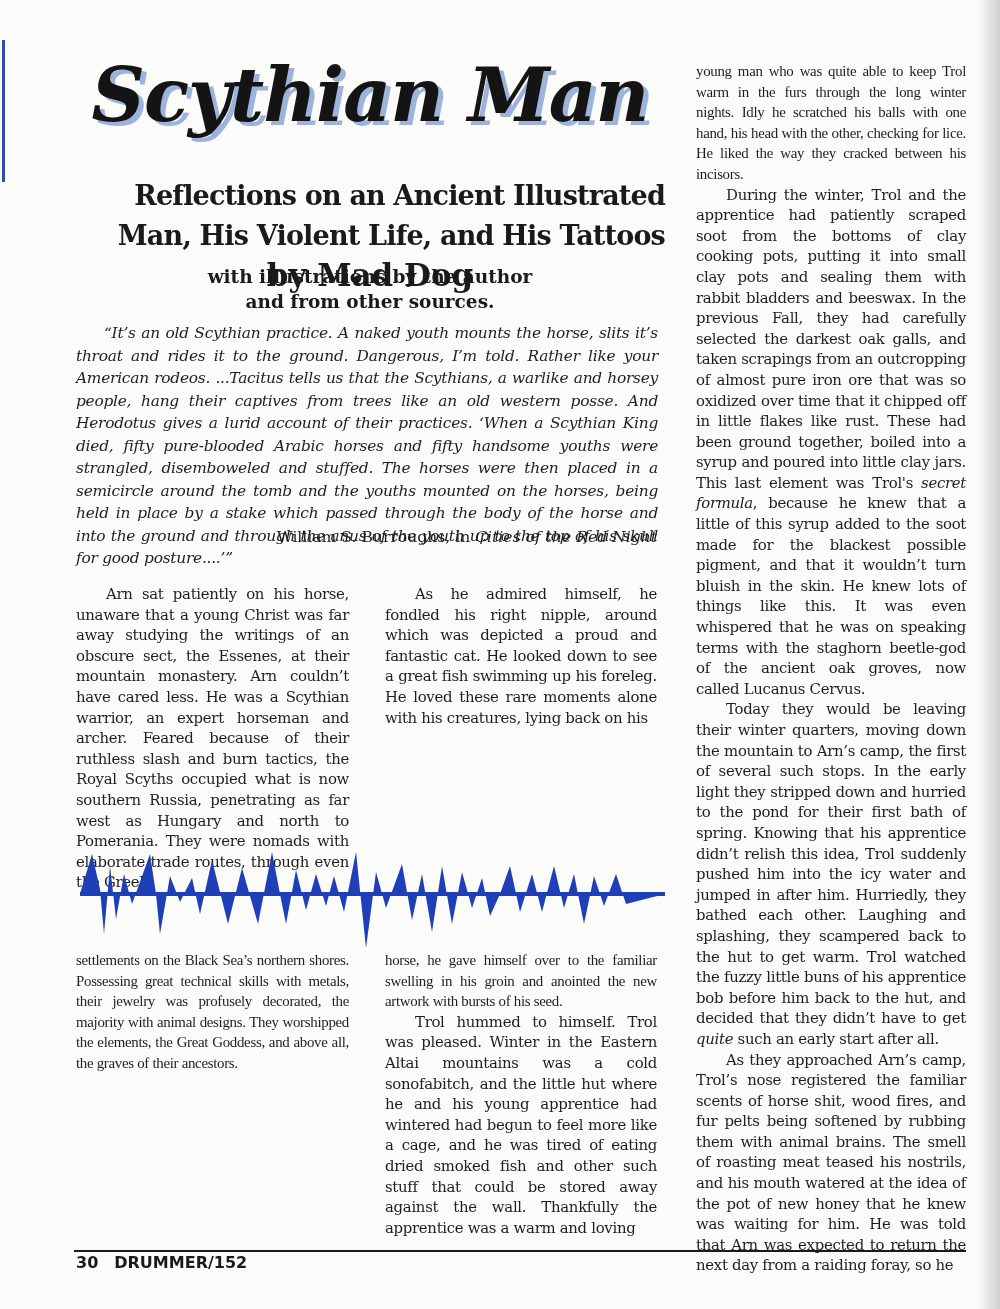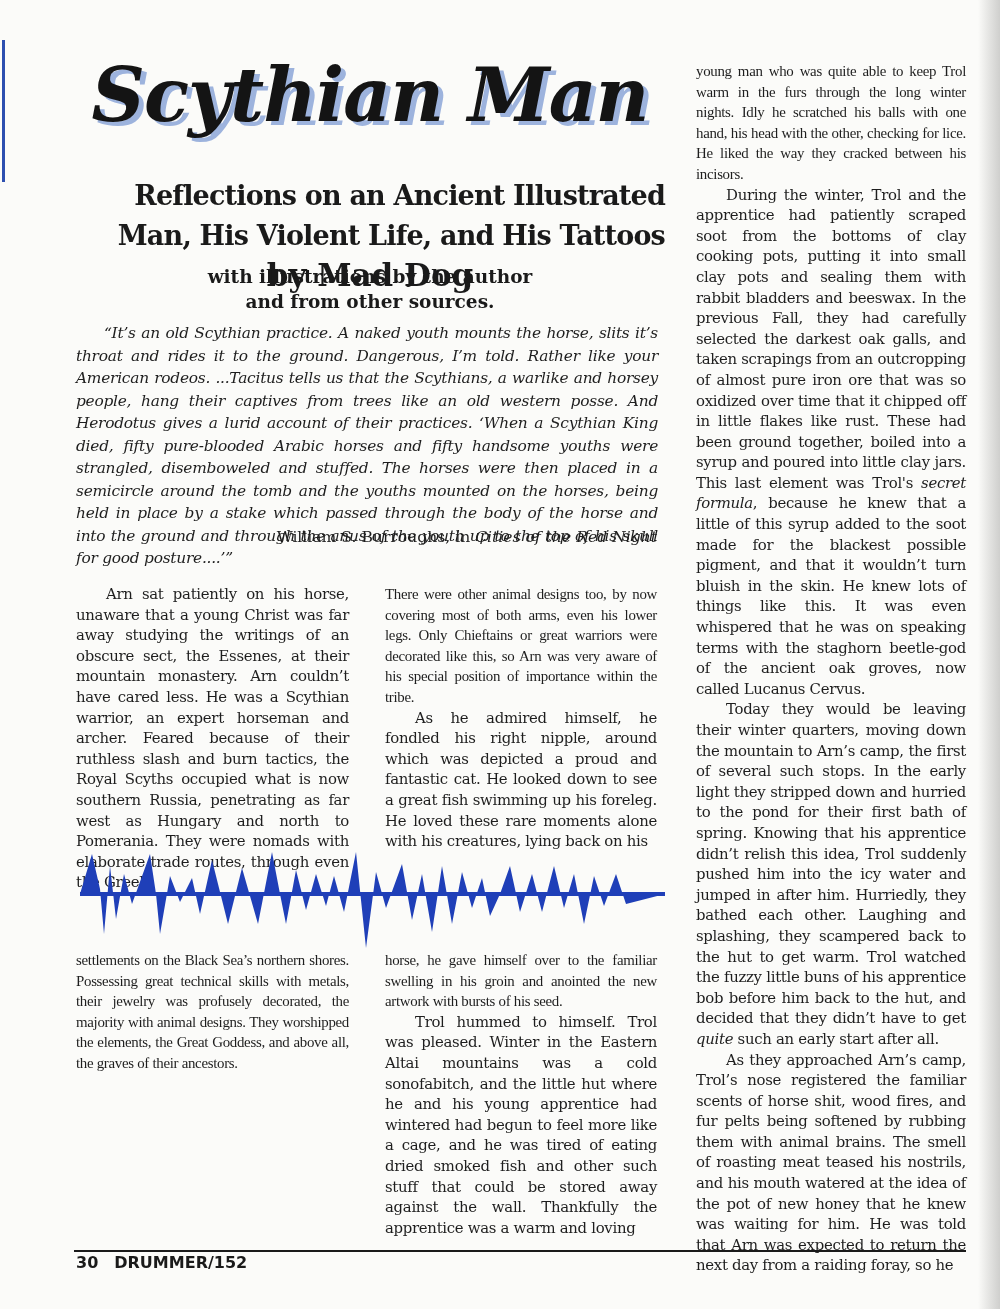--- a/index.html
+++ b/index.html
@@ -95,21 +95,20 @@
 </div>
 
 <div class="epigraph">“It’s an old Scythian practice. A naked youth mounts the horse, slits it’s throat and rides it to the ground. Dangerous, I’m told. Rather like your American rodeos.  ...Tacitus tells us that the Scythians, a warlike and horsey people, hang their captives from trees like an old western posse. And Herodotus gives a lurid account of their practices. ‘When a Scythian King died, fifty pure-blooded Arabic horses and fifty handsome youths were strangled, disemboweled and stuffed. The horses were then placed in a semicircle around the tomb and the youths mounted on the horses, being held in place by a stake which passed through the body of the horse and into the ground and through the anus of the youth up to the top of his skull for good posture....’”</div>
 <div class="attribution"><span>William S. Burroughs, in </span><i>Cities of the Red Night</i></div>
 
 <div class="col c1a">
   <p>Arn sat patiently on his horse, unaware that a young Christ was far away studying the writings of an obscure sect, the Essenes, at their mountain monastery. Arn couldn’t have cared less. He was a Scythian warrior, an expert horseman and archer. Feared because of their ruthless slash and burn tactics, the Royal Scyths occupied what is now southern Russia, penetrating as far west as Hungary and north to Pomerania. They were nomads with elaborate trade routes, through even the Greek</p>
 </div>
 
 <div class="col c2a">
-  <p class="noindent">There were other animal designs too, by now covering most of both arms, even his lower legs. Only Chieftains or great warriors were decorated like this, so Arn was very aware of his special position of importance within the tribe.</p>
   <p>As he admired himself, he fondled his right nipple, around which was depicted a proud and fantastic cat. He looked down to see a great fish swimming up his foreleg. He loved these rare moments alone with his creatures, lying back on his</p>
 </div>
 
 <svg class="wave" viewBox="0 0 585 100" preserveAspectRatio="none">
   <path id="wave-path" fill="#1f3fb8" d="M0,42 L0,42 L12,2 L20,37 L24,82 L30,14 L36,67 L44,22 L52,52 L70,2 L76,42 L80,82 L90,24 L100,50 L112,26 L120,62 L132,8 L148,72 L162,16 L178,72 L192,0 L200,42 L206,72 L216,18 L226,58 L236,22 L246,54 L254,24 L264,60 L276,0 L286,96 L296,20 L306,56 L322,12 L332,68 L342,22 L352,80 L362,14 L372,72 L382,20 L392,56 L402,26 L410,64 L420,42 L430,14 L440,60 L452,22 L462,60 L474,14 L484,56 L494,22 L504,72 L514,24 L524,54 L536,22 L546,52 L585,42 Z"></path>
   <rect x="0" y="40" width="585" height="4" fill="#1f3fb8"></rect>
 </svg>
 
 <div class="col c1b">
   <p class="noindent">settlements on the Black Sea’s northern shores. Possessing great technical skills with metals, their jewelry was profusely decorated, the majority with animal designs. They worshipped the elements, the Great Goddess, and above all, the graves of their ancestors.</p>

